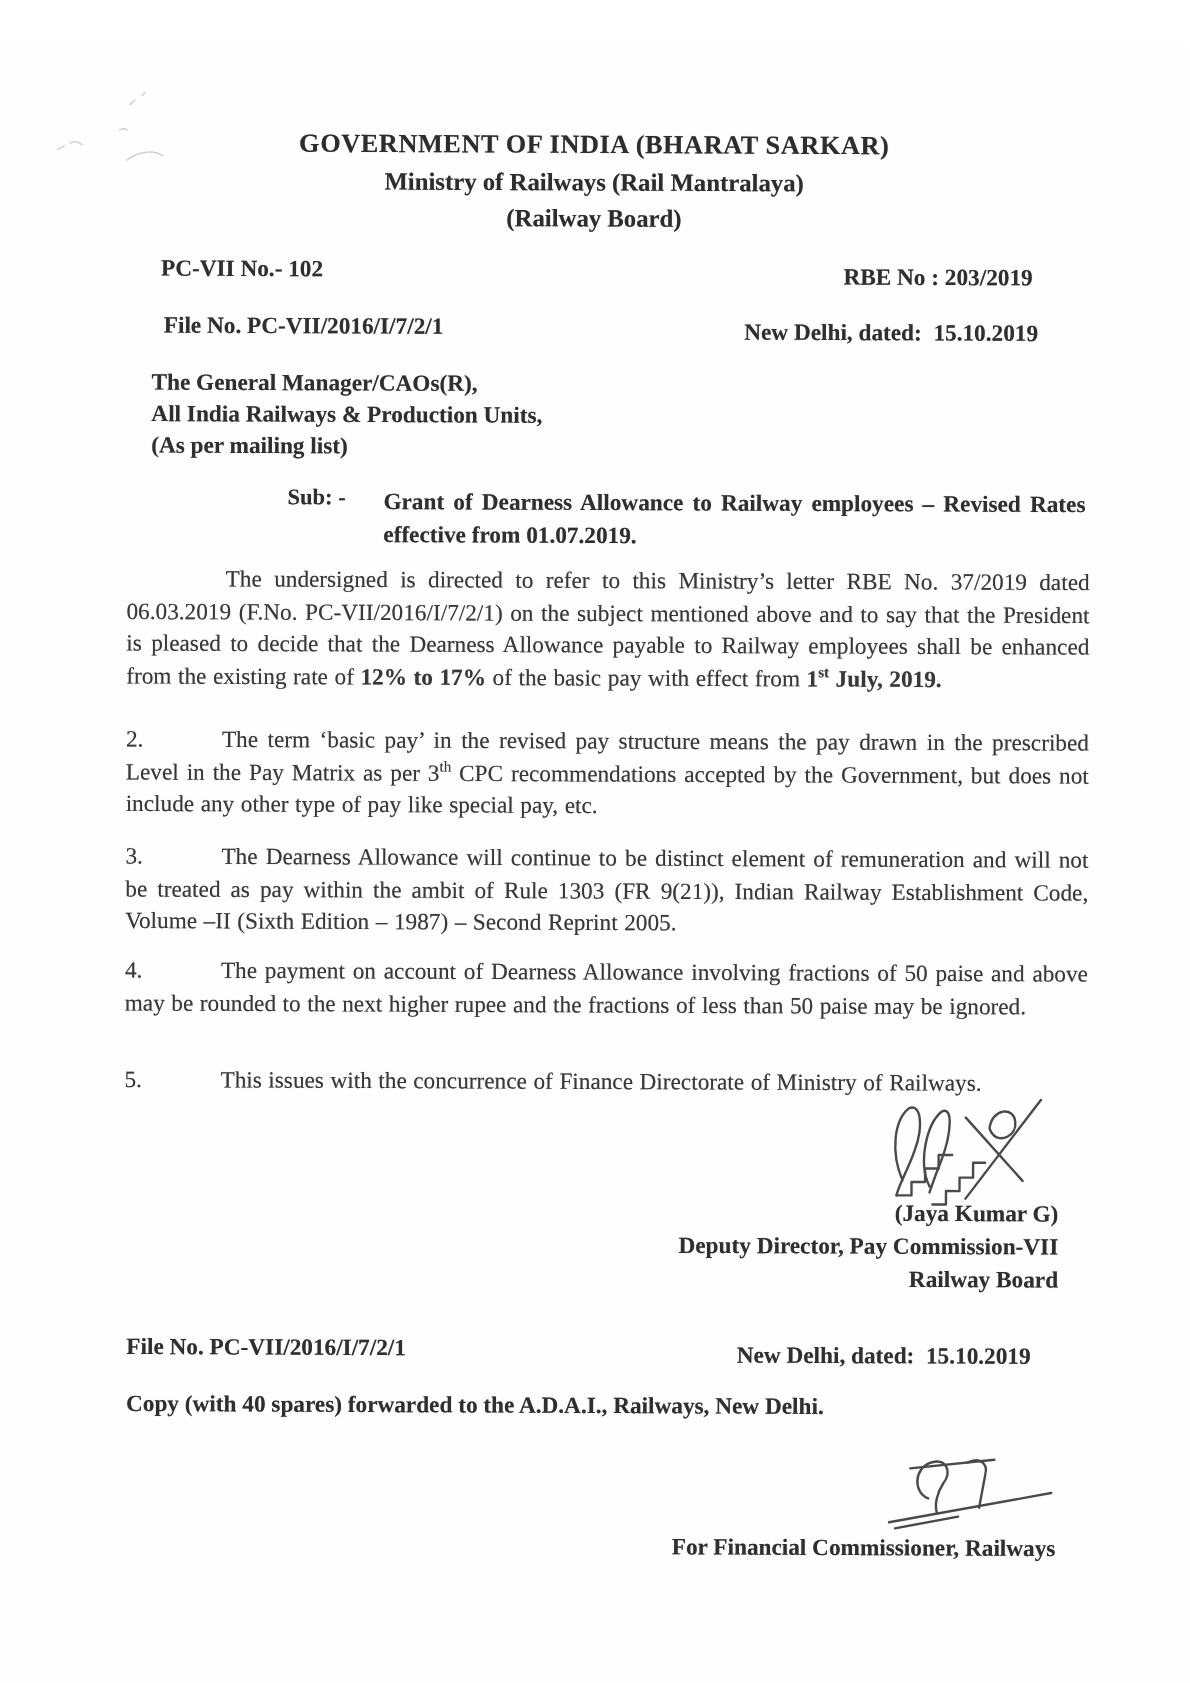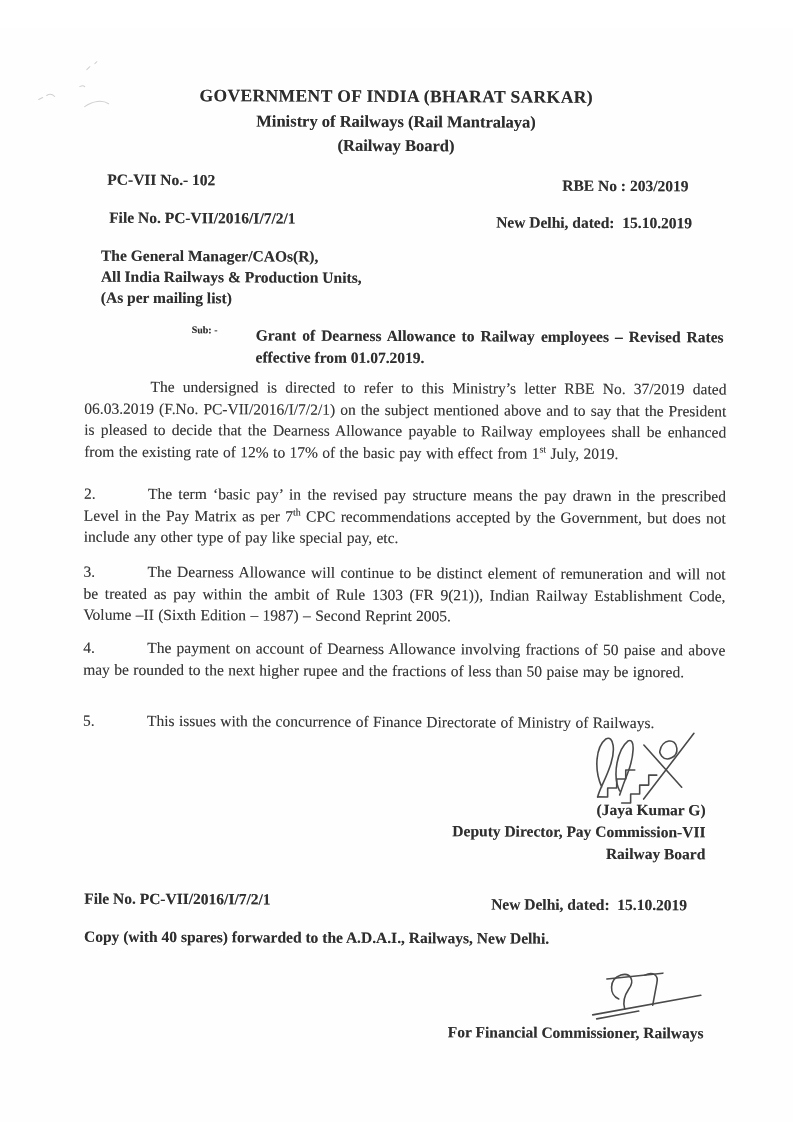--- a/index.html
+++ b/index.html
@@ -14,29 +14,29 @@
     margin-top: 28px;
   }
   .content {
     position: absolute;
     inset: 0;
     transform: rotate(0.25deg);
     transform-origin: 50% 0;
     text-shadow: 0 0 0.5px rgba(70,70,70,0.55);
   }
   .abs { position: absolute; }
-  .b, .bold { font-weight: normal; }
+  .b, .bold { font-weight: bold; }
   .header { top: 58px; left: 0; width: 100%; text-align: center; font-weight: bold; color: #2d2d2d; }
   .header .h1 { font-size: 17.5px; letter-spacing: 0.4px; }
   .header .h2 { font-size: 16.5px; margin-top: 5px; }
   .header .h3 { font-size: 16.5px; margin-top: 4px; }
   .label { font-size: 15.5px; font-weight: bold; color: #2f2f2f; white-space: pre; }
   .addressee { top: 218px; left: 102px; font-size: 15.5px; font-weight: bold; color: #2f2f2f; line-height: 21px; }
   .subject { top: 297px; left: 193px; width: 532px; display: flex; }
-  .subject .sublabel { font-size: 10px; font-weight: bold; white-space: pre; width: 64px; flex: 0 0 64px; color: #2f2f2f; }
+  .subject .sublabel { font-size: 15px; font-weight: bold; white-space: pre; width: 64px; flex: 0 0 64px; color: #2f2f2f; }
   .subject .subtext { font-size: 15.5px; font-weight: bold; text-align: justify; line-height: 22px; color: #2f2f2f; }
   .para {
     left: 86px; width: 642px; margin: 0;
     font-size: 15.5px; line-height: 21.5px;
     text-align: justify; color: #383838;
     word-spacing: 0.5px;
   }
   .para.indent .ptext { display: inline; }
   .para.indent { text-indent: 66px; }
   .pnum { display: inline-block; width: 64px; text-indent: 0; }
@@ -77,21 +77,21 @@
       <div>(As per mailing list)</div>
     </div>
 
     <div class="abs subject">
       <div class="sublabel">Sub: -</div>
       <div class="subtext">Grant of Dearness Allowance to Railway employees – Revised Rates effective from 01.07.2019.</div>
     </div>
 
     <p class="abs para indent" style="top:349px;"><span class="ptext"><span>The undersigned is directed to refer to this Ministry’s letter RBE No. 37/2019 dated 06.03.2019 (F.No. PC-VII/2016/I/7/2/1) on the subject mentioned above and to say that the President is pleased to decide that the Dearness Allowance payable to Railway employees shall be enhanced from the existing rate of </span><span class="b">12% to 17%</span><span> of the basic pay with effect from </span><span class="b">1</span><sup class="b">st</sup><span class="b"> July, 2019.</span></span></p>
 
-    <p class="abs para" style="top:456px;"><span class="pnum">2.</span><span class="ptext"><span>The term ‘basic pay’ in the revised pay structure means the pay drawn in the prescribed Level in the Pay Matrix as per 7</span><sup>th</sup><span> CPC recommendations accepted by the Government, but does not include any other type of pay like special pay, etc.</span></span></p>
+    <p class="abs para" style="top:456px;"><span class="pnum">2.</span><span class="ptext"><span>The term ‘basic pay’ in the revised pay structure means the pay drawn in the prescribed Level in the Pay Matrix as per 3</span><sup>th</sup><span> CPC recommendations accepted by the Government, but does not include any other type of pay like special pay, etc.</span></span></p>
 
     <p class="abs para" style="top:534px;"><span class="pnum">3.</span><span class="ptext"><span>The Dearness Allowance will continue to be distinct element of remuneration and will not be treated as pay within the ambit of Rule 1303 (FR 9(21)), Indian Railway Establishment Code, Volume –II (Sixth Edition – 1987) – Second Reprint 2005.</span></span></p>
 
     <p class="abs para" style="top:610px;"><span class="pnum">4.</span><span class="ptext"><span>The payment on account of Dearness Allowance involving fractions of 50 paise and above may be rounded to the next higher rupee and the fractions of less than 50 paise may be ignored.</span></span></p>
 
     <p class="abs para" style="top:683px;"><span class="pnum">5.</span><span class="ptext"><span>This issues with the concurrence of Finance Directorate of Ministry of Railways.</span></span></p>
 
     <svg class="abs sig-svg" style="left:585px; top:700px;" width="118" height="80" viewBox="0 0 118 80">
       <path d="M20,58 C12,40 14,18 24,10 C32,6 34,22 28,38 C24,50 18,60 16,68"></path>
       <path d="M38,62 C30,46 36,20 46,12 C54,8 52,28 46,44 C42,54 40,60 38,66"></path>

